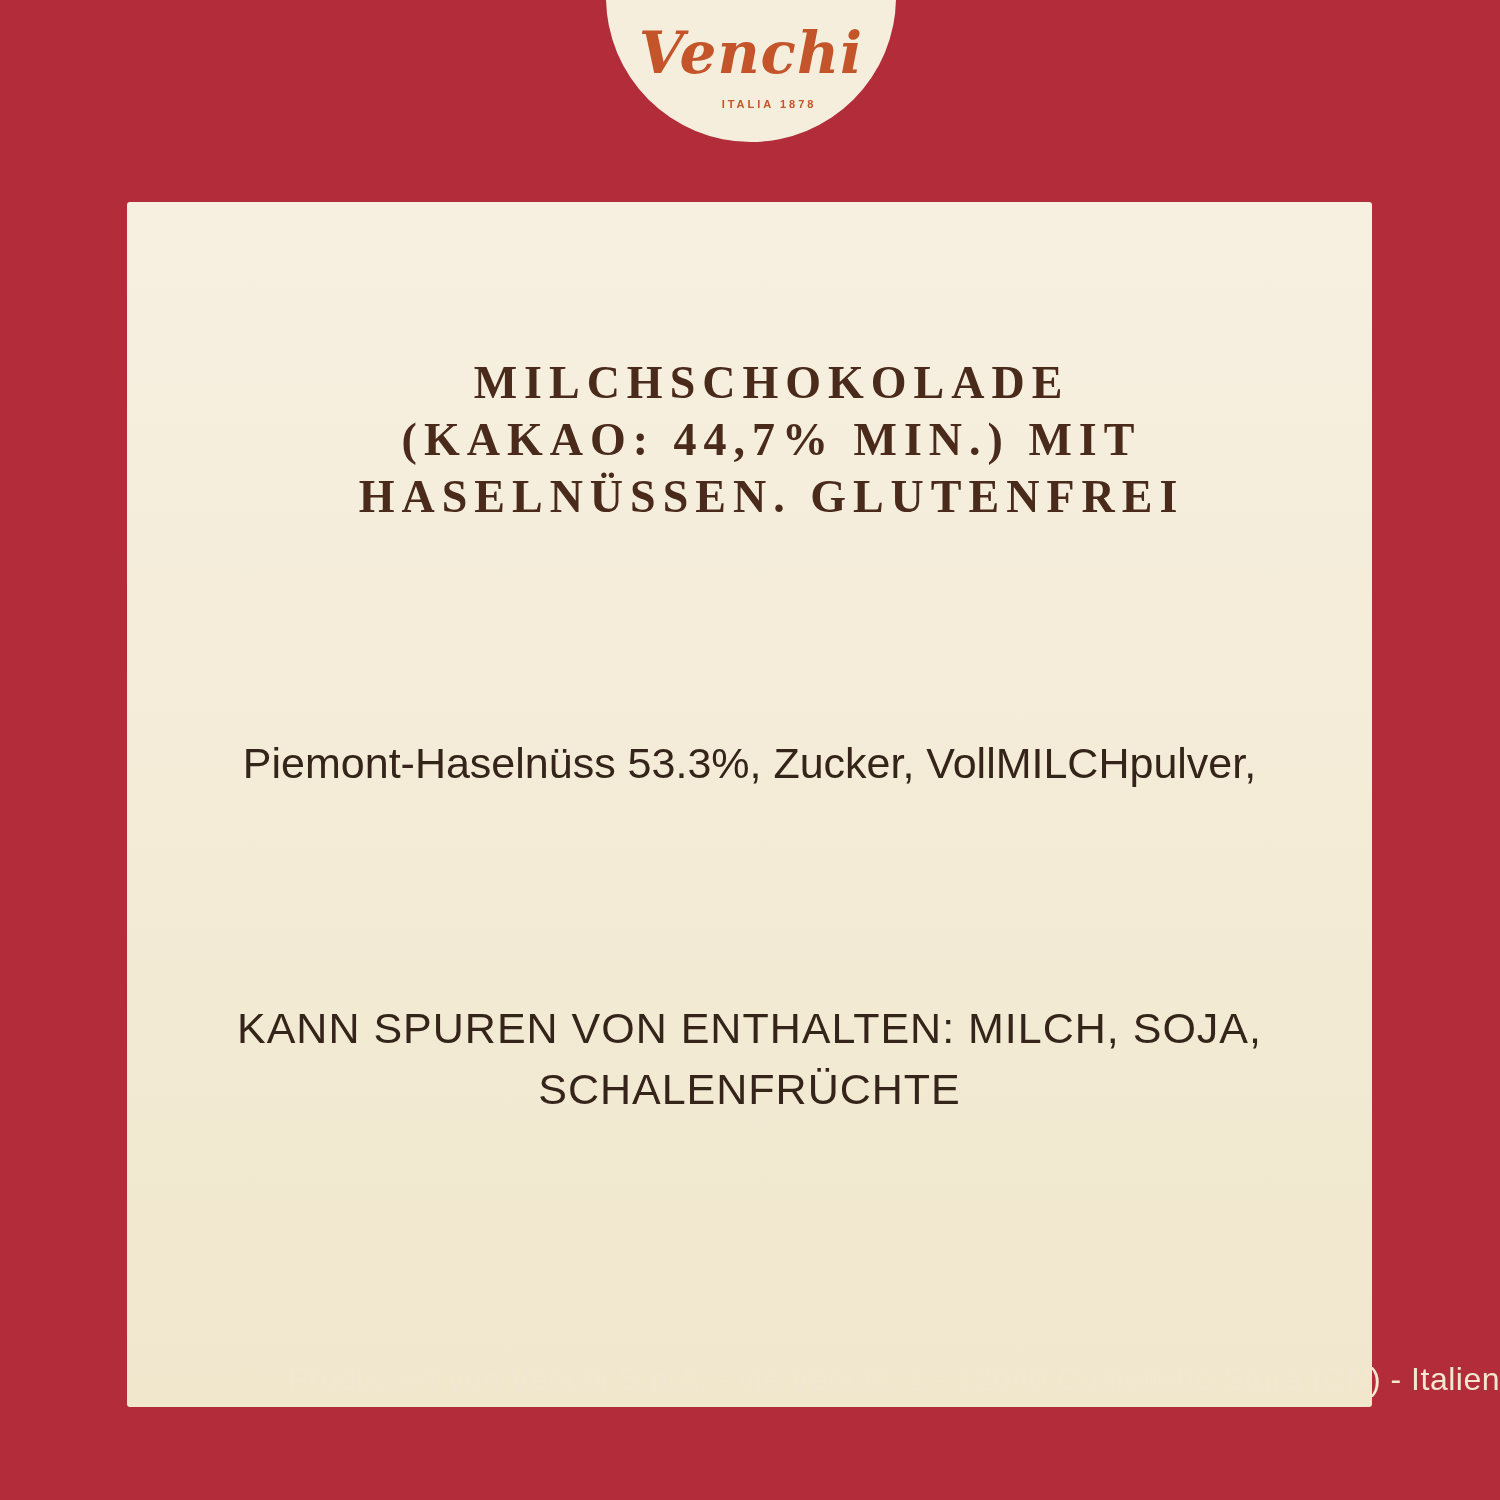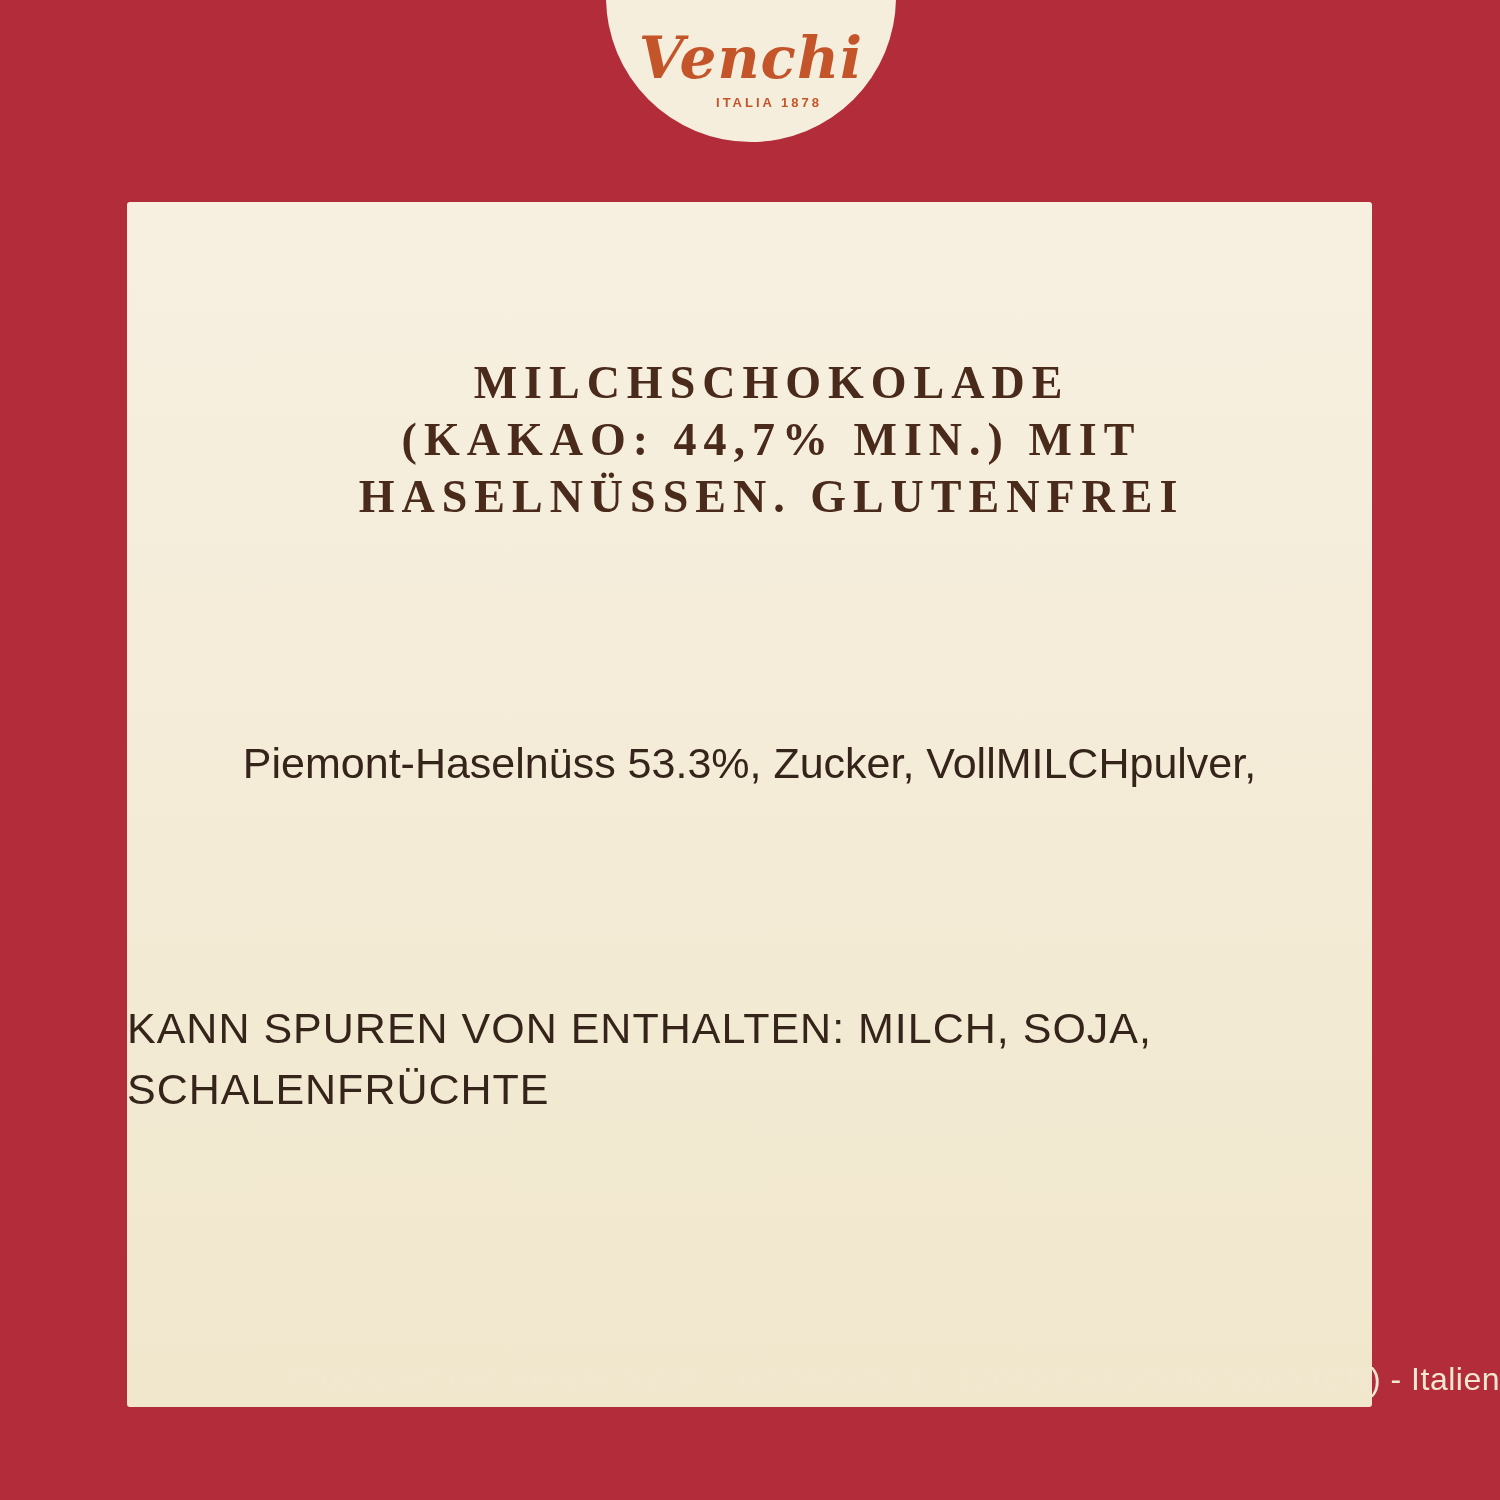--- a/index.html
+++ b/index.html
@@ -44,24 +44,24 @@
     font-family: "DejaVu Serif", serif;
     font-style: italic;
     font-weight: 700;
     font-size: 58px;
     line-height: 1;
     color: var(--logo-orange);
     letter-spacing: 1px;
     margin-top: 48px;
   }
   .logo-sub {
-    margin-top: 8px;
+    margin-top: 16px;
     font-family: "Liberation Sans", sans-serif;
     font-weight: 700;
-    font-size: 13px;
+    font-size: 11px;
     letter-spacing: 3px;
     color: var(--logo-orange);
     padding-left: 36px;
   }
   
   .panel {
     position: absolute;
     left: 127px;
     top: 202px;
     width: 1245px;
@@ -105,20 +105,21 @@
     line-height: 67px;
     font-weight: 400;
     letter-spacing: 0px;
     color: var(--body-text-brown);
   }
   .allergens {
     position: absolute;
     top: 796px;
     left: 0;
     width: 100%;
+    text-align: center;
     font-size: 43px;
     line-height: 61px;
     letter-spacing: 1px;
     font-weight: 400;
     color: var(--body-text-brown);
   }
   .footer-line {
     position: absolute;
     top: 1364px;
     left: 0;

